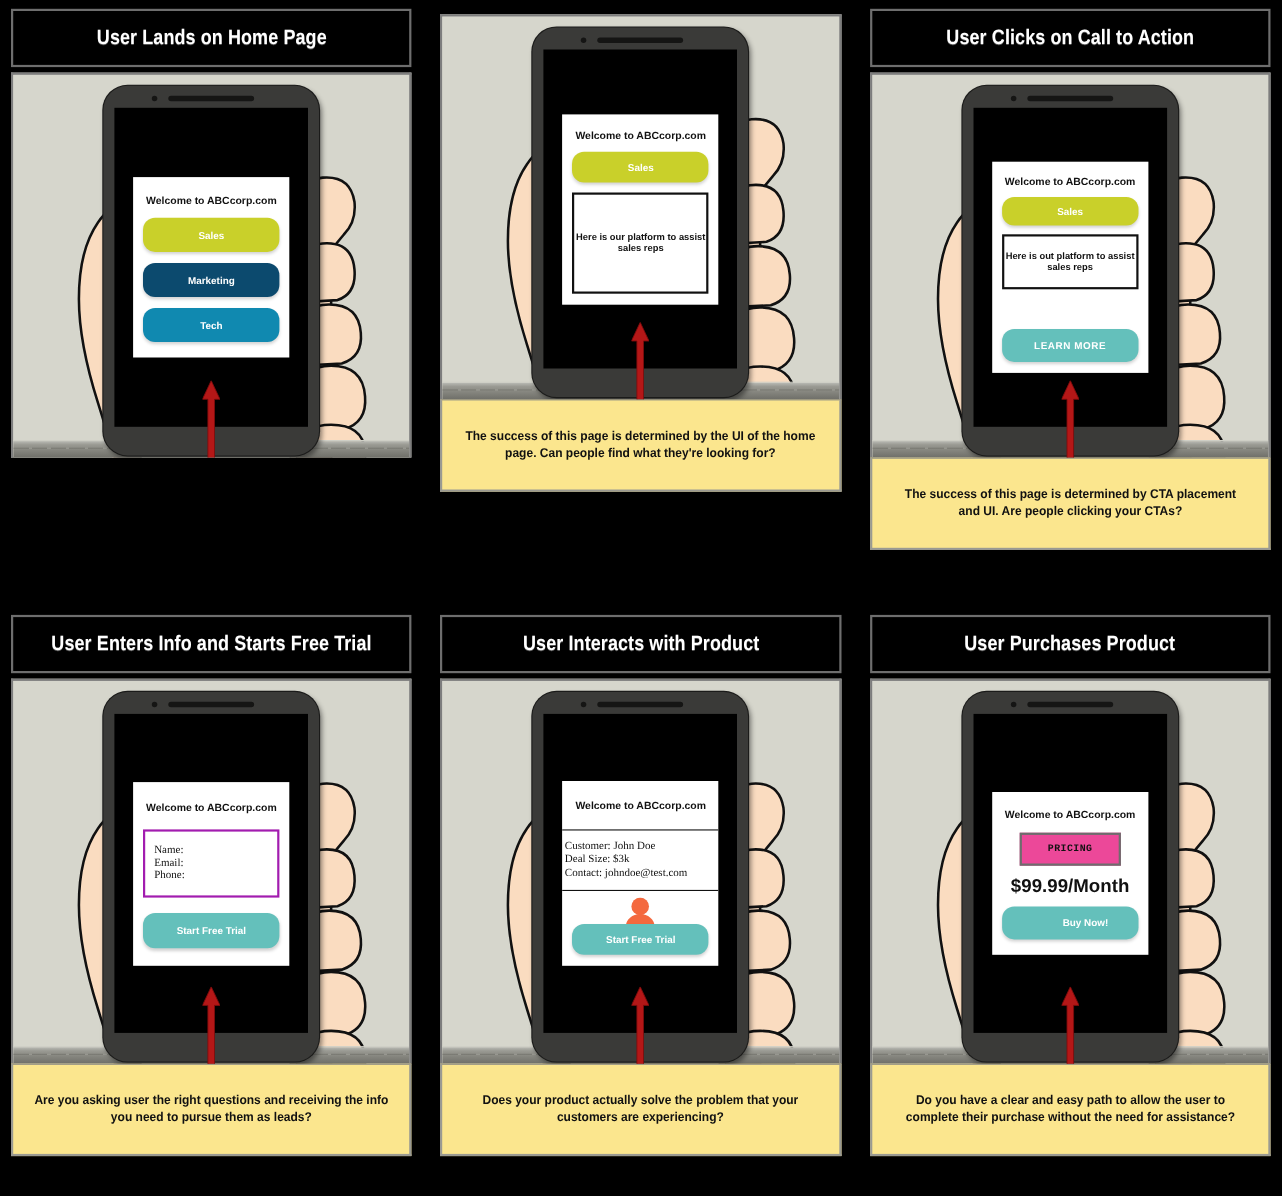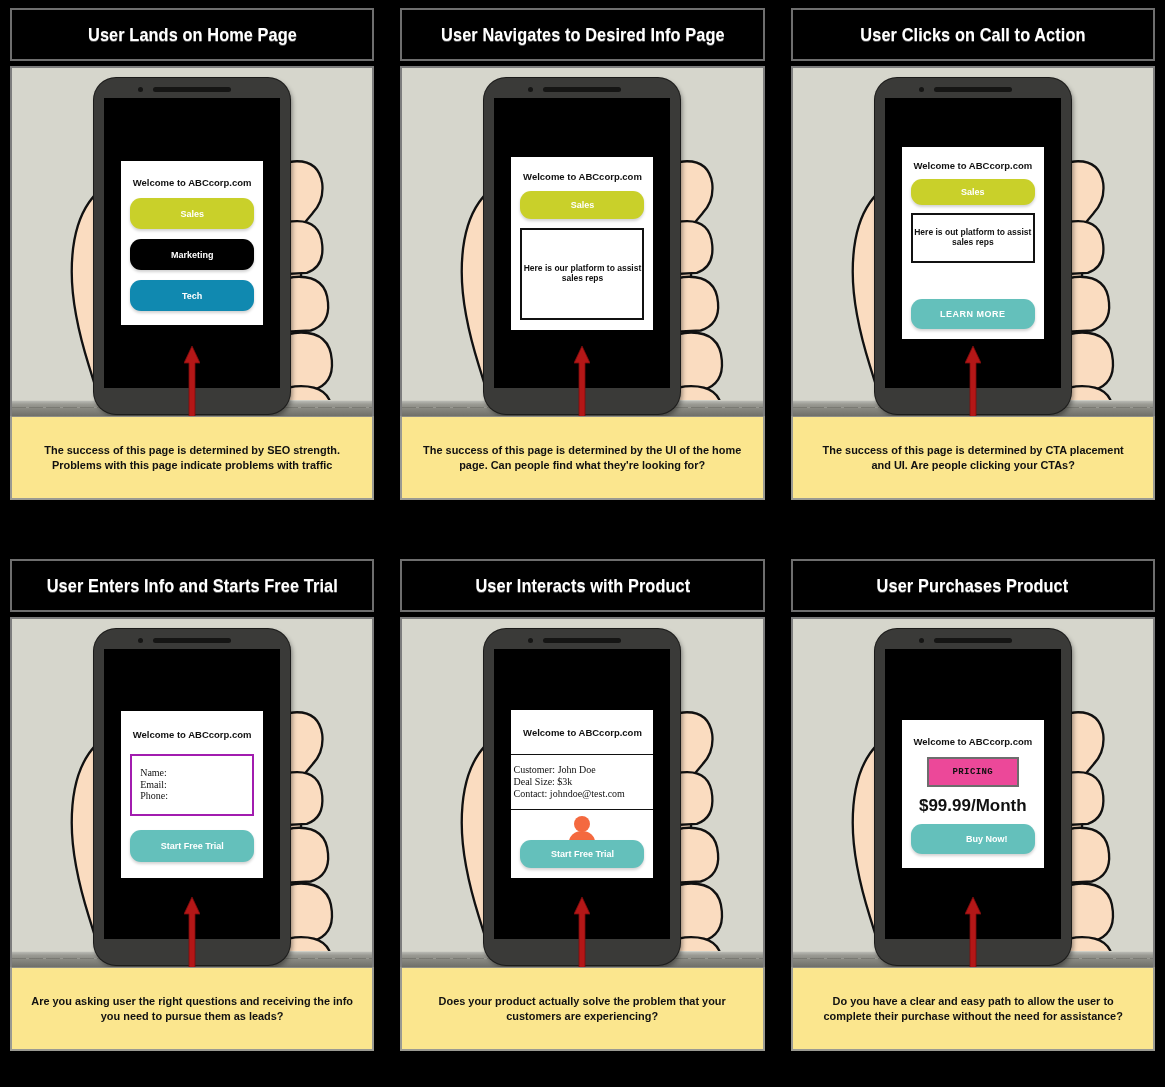--- a/index.html
+++ b/index.html
@@ -213,43 +213,37 @@
         </svg>
         <div class="phone">
           <div class="phone-cam"></div>
           <div class="phone-notch"></div>
           <div class="phone-inner">
             <div class="app" style="padding:16px 0 14px;gap:10px;">
               <div class="app-title">Welcome to ABCcorp.com</div>
               <div class="btn" style="height:31px;background:#c9d02a;">
                 <span>Sales</span>
               </div>
-              <div class="btn" style="height:31px;background:#000000;">
+              <div class="btn" style="height:31px;background:#0c4a6e;">
                 <span>Marketing</span>
               </div>
               <div class="btn" style="height:31px;background:#1089b0;">
                 <span>Tech</span>
               </div>
             </div>
           </div>
         </div>
         <div class="ledge"></div>
         <svg class="arrow" viewBox="0 0 16 84">
           <polygon points="8,0 16,17 11,17 11,84 5,84 5,17 0,17" fill="#b41717" stroke="#7d0d0d" stroke-width="0.8"></polygon>
         </svg>
       </div>
-      <div class="caption">
-        <span class="caption-text">The success of this page is determined by SEO strength. Problems with this page indicate problems with traffic</span>
-      </div>
-    </div>
-
-    <div class="cell">
-      <div class="title-bar">
-        <span class="title-text">User Navigates to Desired Info Page</span>
-      </div>
+    </div>
+
+    <div class="cell">
       <div class="scene">
         <svg class="scene-svg" viewBox="0 0 374 350" preserveAspectRatio="none">
           <rect x="0" y="0" width="374" height="350" fill="#d6d6cc"></rect>
           <path d="M96 350 L80 300 Q62 245 62 205 Q62 160 80 135 Q92 118 104 120 Q112 122 110 140 L105 196 Q104 216 112 230 L120 350 Z" fill="#fadcc0" stroke="#111" stroke-width="2.4" stroke-linejoin="round"></path>
           <path d="M96 350 Q86 270 92 210 Q96 172 106 146" fill="none" stroke="#e9c3a4" stroke-width="5"></path>
           <path d="M262 350 L262 120 Q268 96 292 94 Q318 92 322 116 Q324 134 312 146 L300 160 L300 350 Z" fill="#fadcc0" stroke="#111" stroke-width="2.4" stroke-linejoin="round"></path>
           <path d="M268 176 Q272 154 296 154 Q320 154 322 178 Q324 200 306 206 L270 208 Z" fill="#fadcc0" stroke="#111" stroke-width="2.4" stroke-linejoin="round"></path>
           <path d="M268 234 Q272 210 298 210 Q326 210 328 236 Q330 258 310 264 L270 266 Z" fill="#fadcc0" stroke="#111" stroke-width="2.4" stroke-linejoin="round"></path>
           <path d="M268 292 Q272 266 300 266 Q330 266 332 294 Q334 318 312 324 L270 326 Z" fill="#fadcc0" stroke="#111" stroke-width="2.4" stroke-linejoin="round"></path>
           <path d="M268 340 Q274 320 300 320 Q330 320 332 344 L332 350 L268 350 Z" fill="#fadcc0" stroke="#111" stroke-width="2.4" stroke-linejoin="round"></path>

